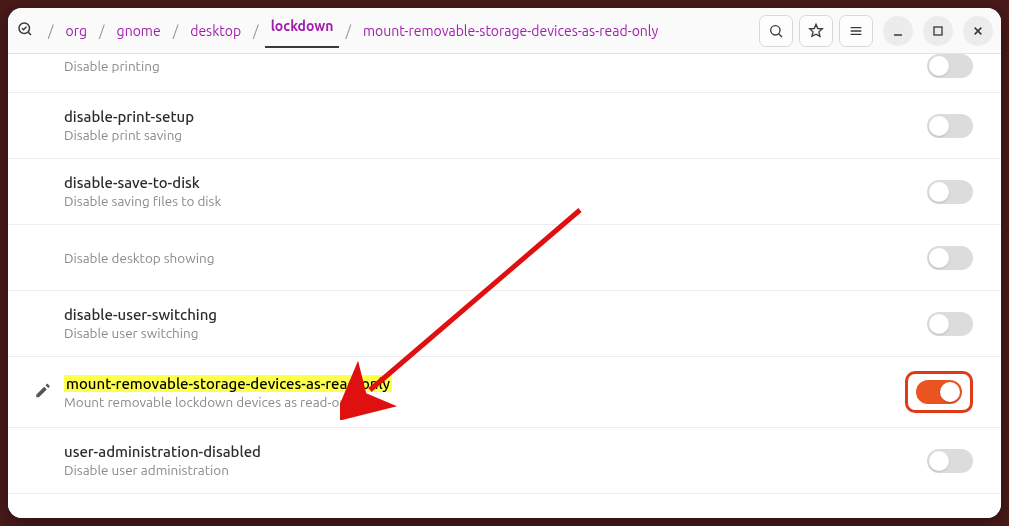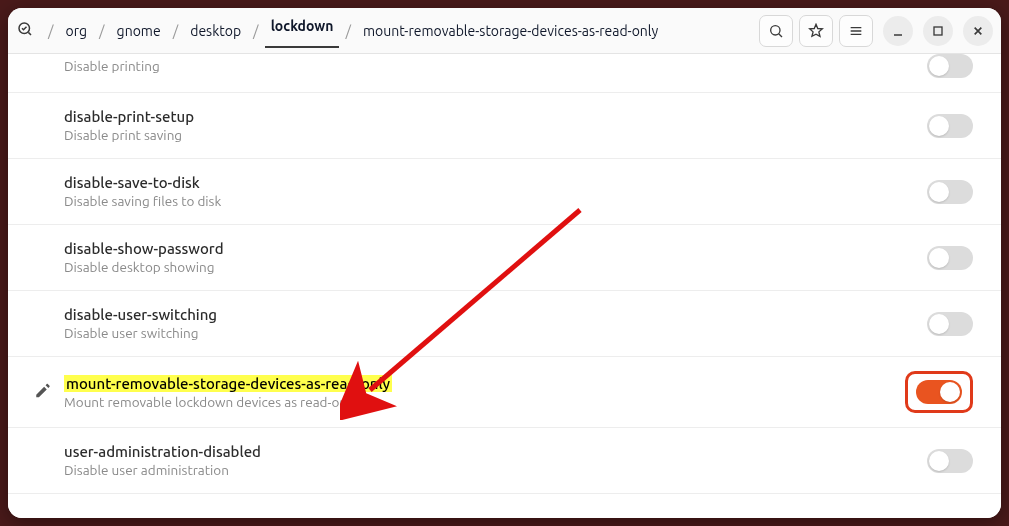--- a/index.html
+++ b/index.html
@@ -34,21 +34,21 @@
   .breadcrumb {
     display: flex;
     align-items: center;
     gap: 2px;
     font-size: 14px;
     color: #3a3a3a;
     flex: 1;
     padding-left: 4px;
   }
   .breadcrumb .sep { color: #9a9a9a; padding: 0 4px; font-size: 15px; }
-  .breadcrumb .crumb { padding: 4px 6px; border-radius: 6px; color: #0f172a; }
+  .breadcrumb .crumb { padding: 4px 6px; border-radius: 6px; color: #a21caf; }
   .breadcrumb .crumb.active { font-weight: 600; border-bottom: 2px solid #3a3a3a; border-radius:0; padding-bottom:12px;}
   .hbtn {
     width: 34px; height: 32px;
     border: 1px solid #d8d8d8;
     background: #fdfdfd;
     border-radius: 7px;
     display: flex; align-items: center; justify-content: center;
     color: #3a3a3a;
     font-size: 15px;
   }
@@ -196,21 +196,20 @@
         <div class="texts">
           <span class="title">disable-save-to-disk</span>
           <span class="subtitle">Disable saving files to disk</span>
         </div>
         <div class="toggle">
           <div class="knob"></div>
         </div>
       </div>
       <div class="row">
         <div class="texts">
-          <span class="title">disable-show-password</span>
           <span class="subtitle">Disable desktop showing</span>
         </div>
         <div class="toggle">
           <div class="knob"></div>
         </div>
       </div>
       <div class="row">
         <div class="texts">
           <span class="title">disable-user-switching</span>
           <span class="subtitle">Disable user switching</span>

